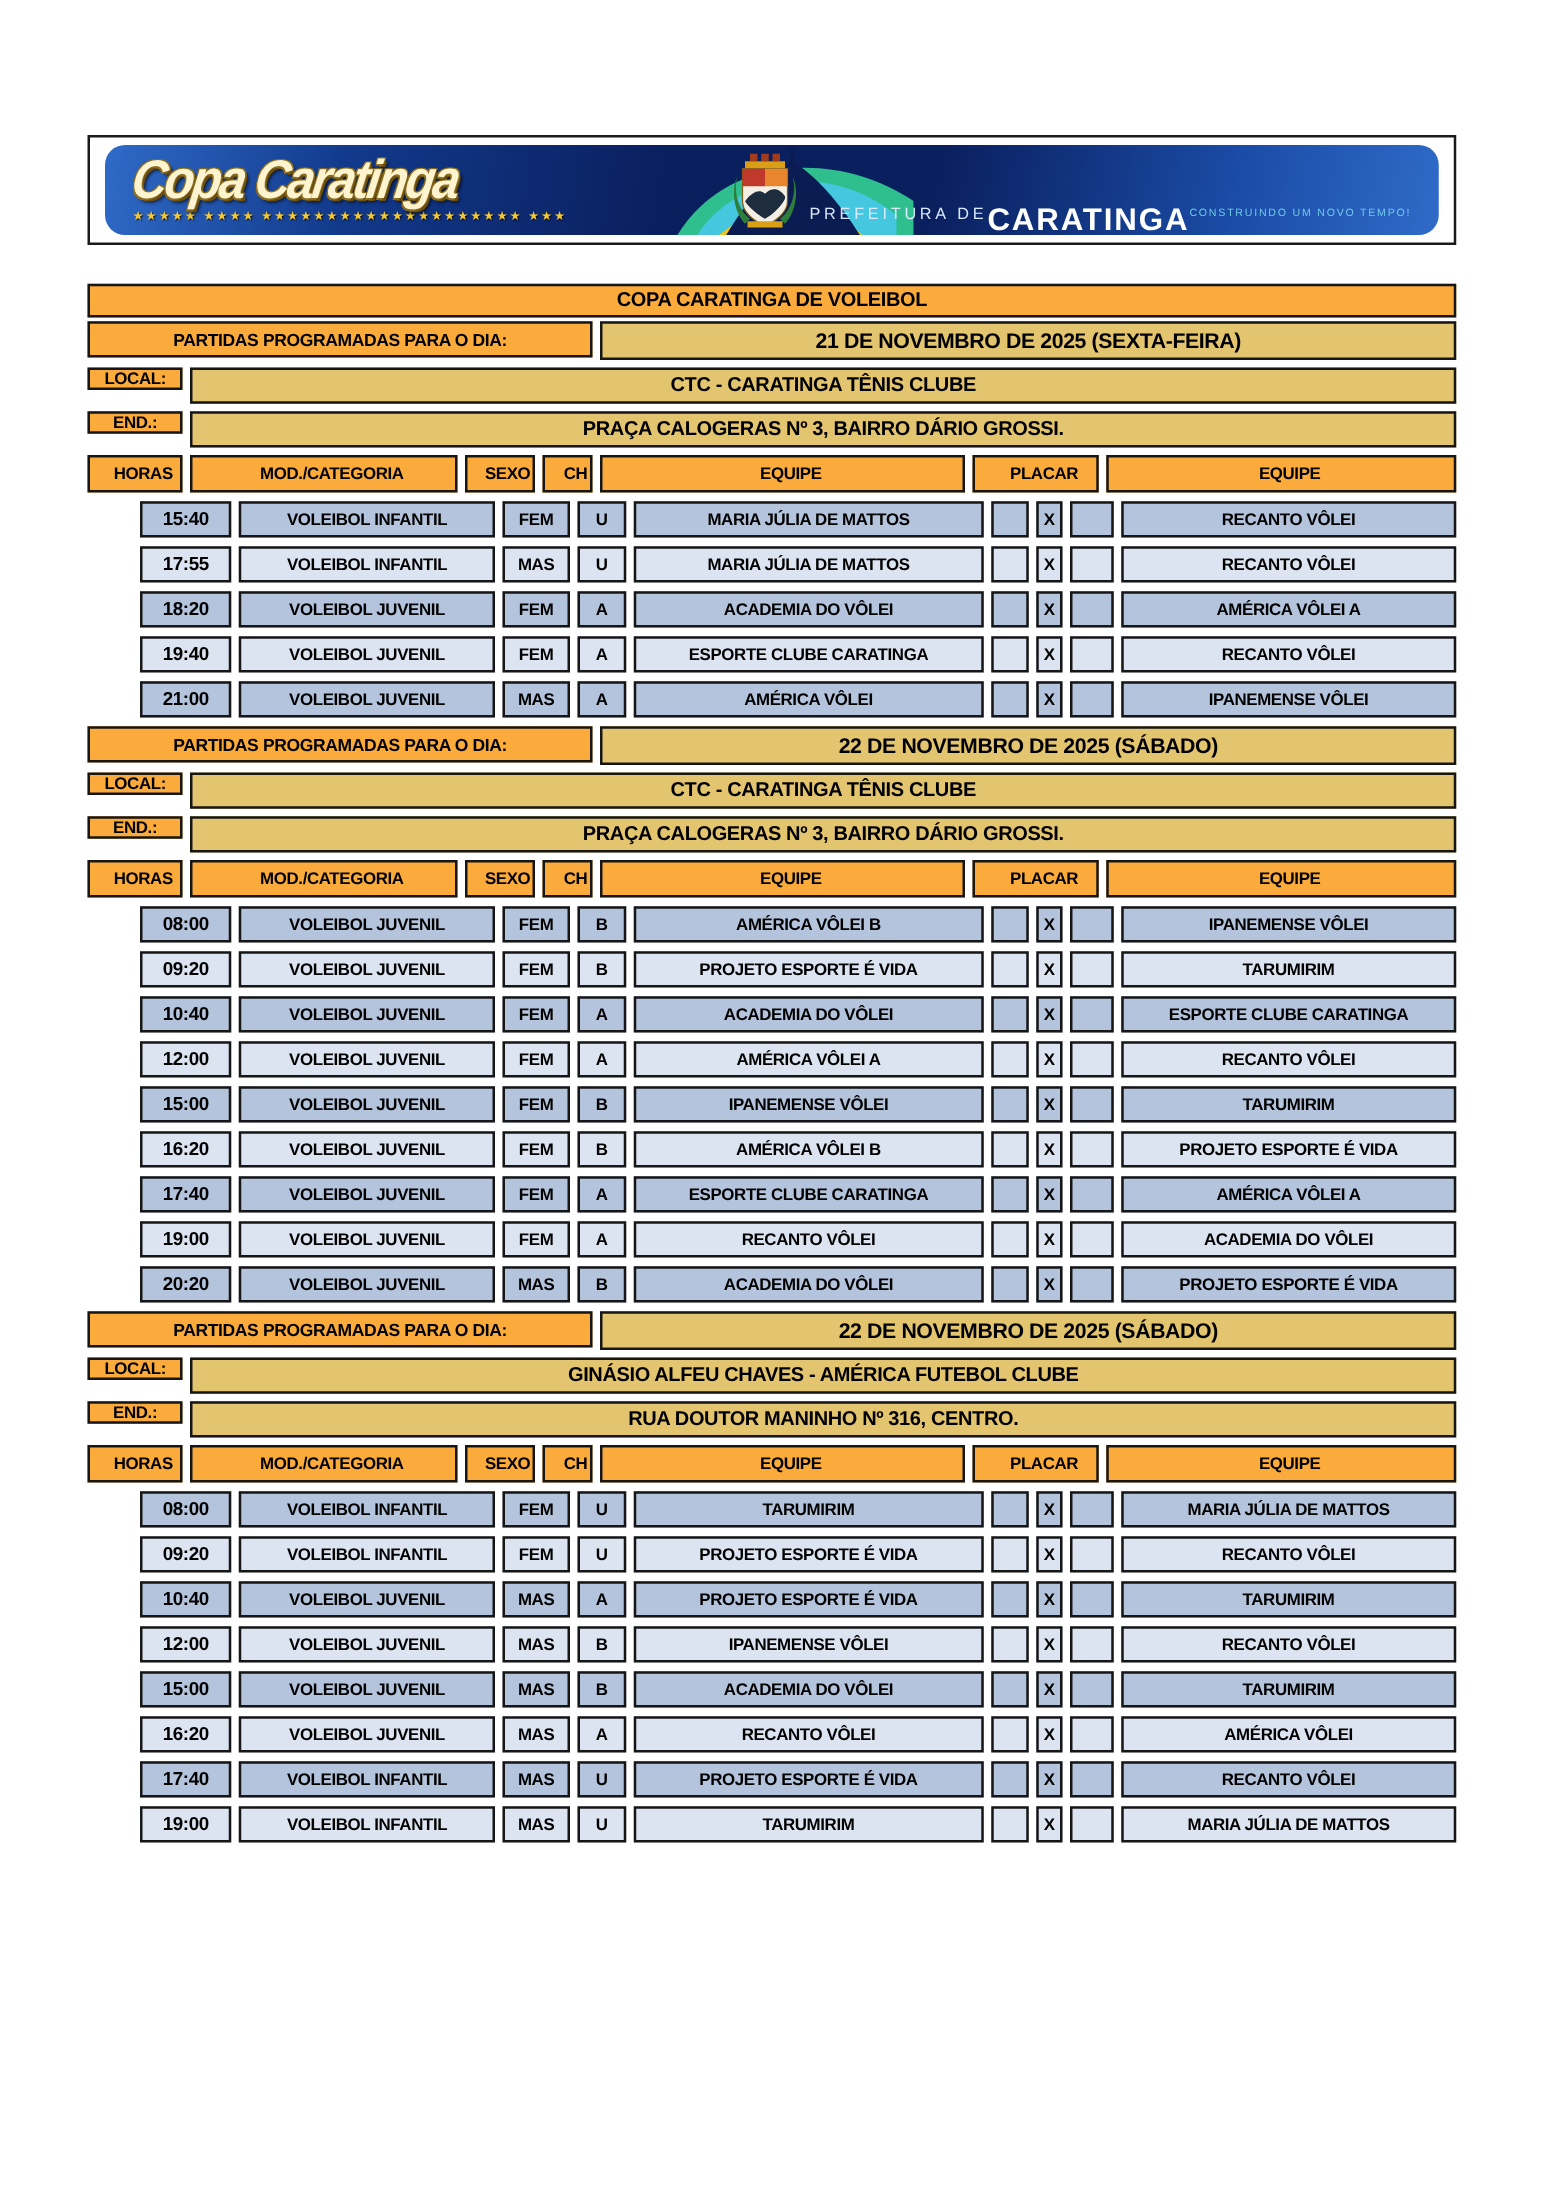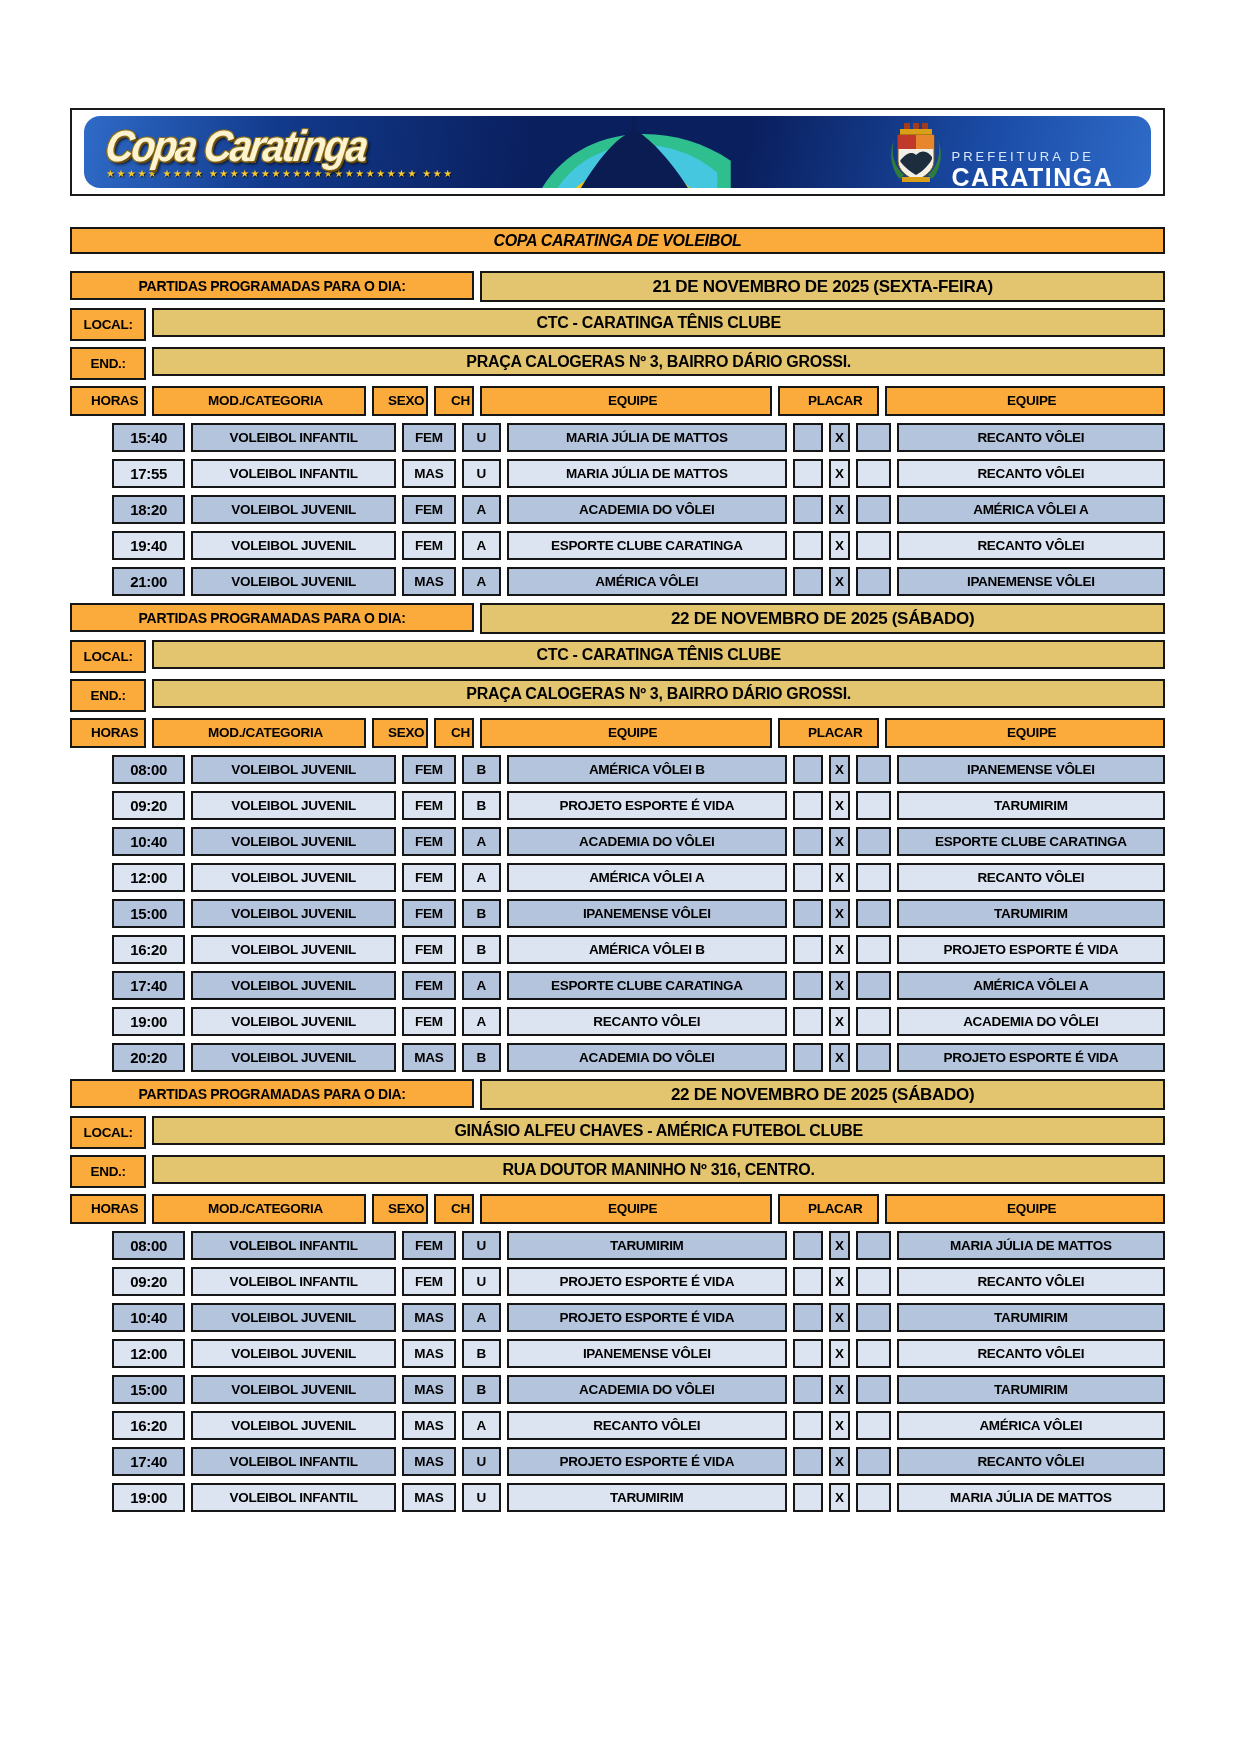--- a/index.html
+++ b/index.html
@@ -28,49 +28,49 @@
     text-shadow:-1px -1px 0 #8a6d1f, 1px -1px 0 #8a6d1f, -1px 1px 0 #8a6d1f,
                  2px 2px 0 #6b4e10, 3px 3px 3px rgba(0,0,0,.8);
     white-space:nowrap;
   }
   .stars-row {
     margin-top:3px; font-size:10px; letter-spacing:1.5px; color:#f7c92e;
     text-shadow:1px 1px 1px rgba(0,0,0,.7); white-space:nowrap;
   }
   .landmark { position:absolute; left:50%; top:0; height:100%; transform:translateX(-42%); z-index:1; }
   .pref-block { display:flex; align-items:center; gap:10px; z-index:2; }
-  .pref-text { display:flex; flex-direction:column; align-items:flex-start;margin-top:48px; }
+  .pref-text { display:flex; flex-direction:row; align-items:flex-start;margin-top:48px; }
   .pref-line1 { color:#d9e8fb; font-size:13px; letter-spacing:3px; font-weight:normal; }
   .pref-line2 { color:#ffffff; font-size:25px; font-weight:bold; letter-spacing:1.5px; line-height:1.05; }
   .pref-tagline { color:#6fc9e8; font-size:8.5px; letter-spacing:1.4px; margin-top:2px; }
 
   
   .grid-row {
     display:grid; column-gap:6px;
     grid-template-columns:75fr 210fr 55fr 40fr 287fr 31fr 21fr 36fr 275fr;
   }
   .cell {
     border:2px solid #161616; display:flex; align-items:center; justify-content:center;
     font-weight:bold; text-align:center; letter-spacing:-0.3px; line-height:1;
     overflow:hidden; white-space:nowrap;
   }
   .orange { background:#FBAB3C; }
   .tan    { background:#E3C46F; }
   .dark  .cell { background:#B4C4DC; }
   .light .cell { background:#DCE4F1; }
 
-  .title-row { margin-bottom:17px;font-style:italic; }
+  .title-row { margin-bottom:3px; }
   .title-row .cell { grid-column:1 / 10; height:27px; font-size:16px; }
 
   .partidas-row { margin-bottom:6px; }
   .partidas-row .p-label { grid-column:1 / 5; height:29px; font-size:14px; }
   .partidas-row .p-date  { grid-column:5 / 10; height:31px; font-size:17px; }
 
   .local-row, .end-row { margin-bottom:6px; }
-  .local-row .l-label, .end-row .l-label { grid-column:1 / 2; height:33px; font-size:13.5px; }
+  .local-row .l-label, .end-row .l-label { grid-column:1 / 2; height:18px; font-size:13.5px; }
   .local-row .l-value, .end-row .l-value { grid-column:2 / 10; height:29px; font-size:16px; }
 
   .head-row { margin-bottom:7px; }
   .head-row .cell { height:30px; font-size:13.5px;padding-left:13px; }
   .head-row .h-placar { grid-column:6 / 9; }
 
   .trow { margin-bottom:7px;padding-left:42px; }
   .trow .cell { height:29px; font-size:13.5px; }
   .trow .c-hora { font-size:15px; }
   .section { margin-bottom:5px; }

